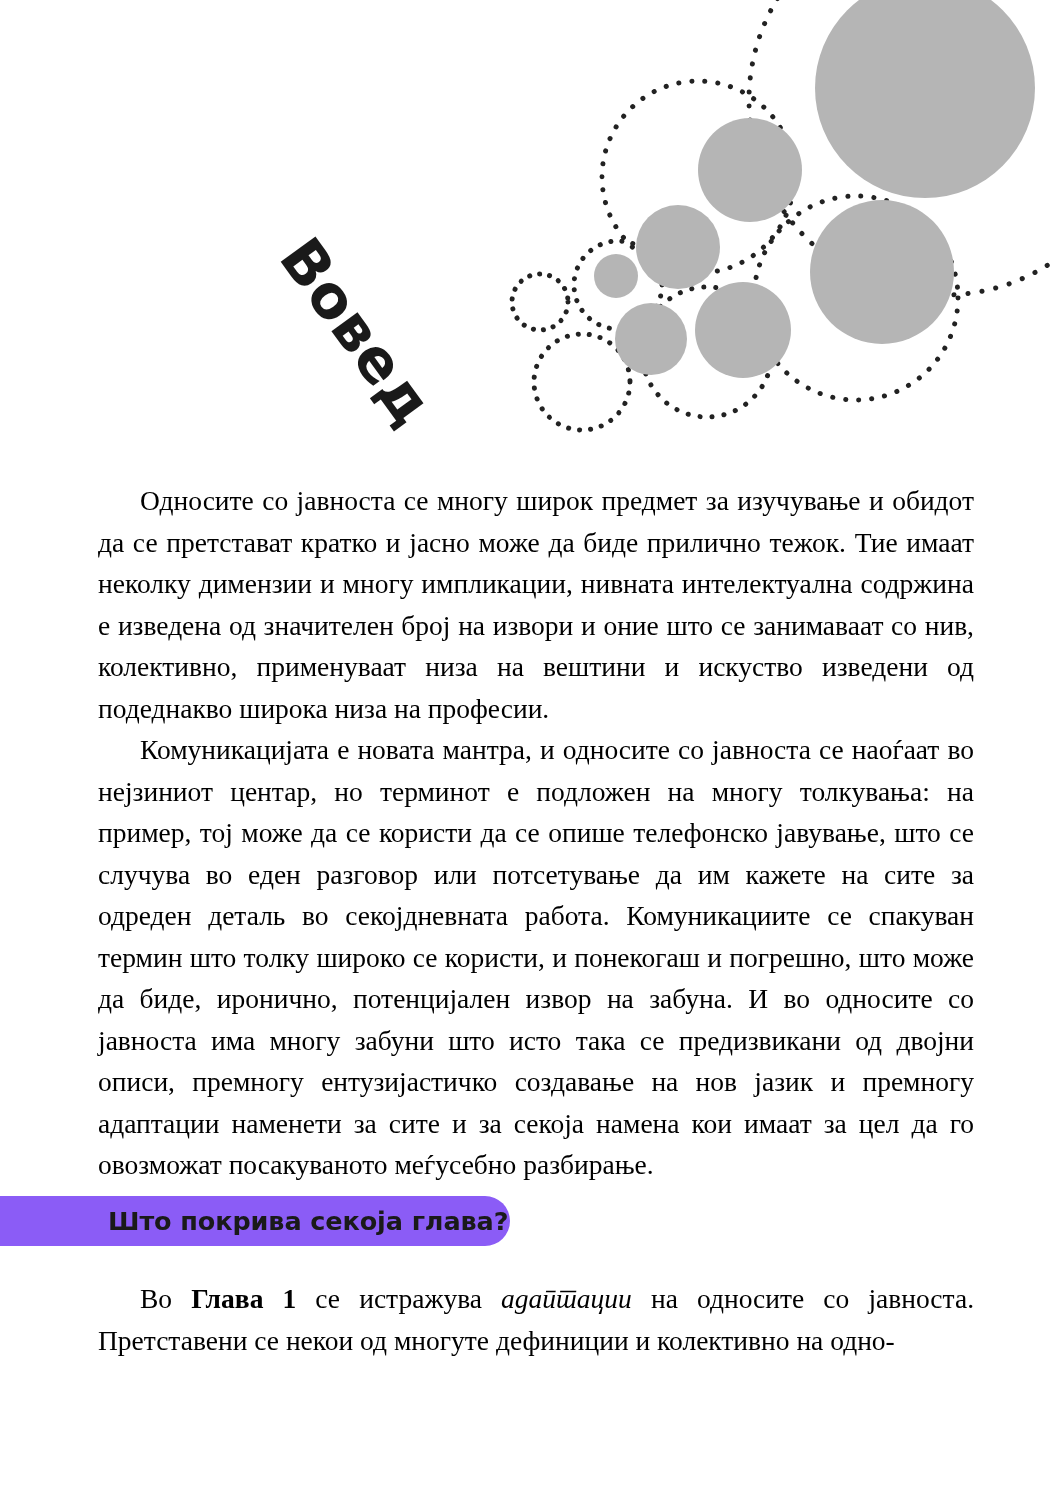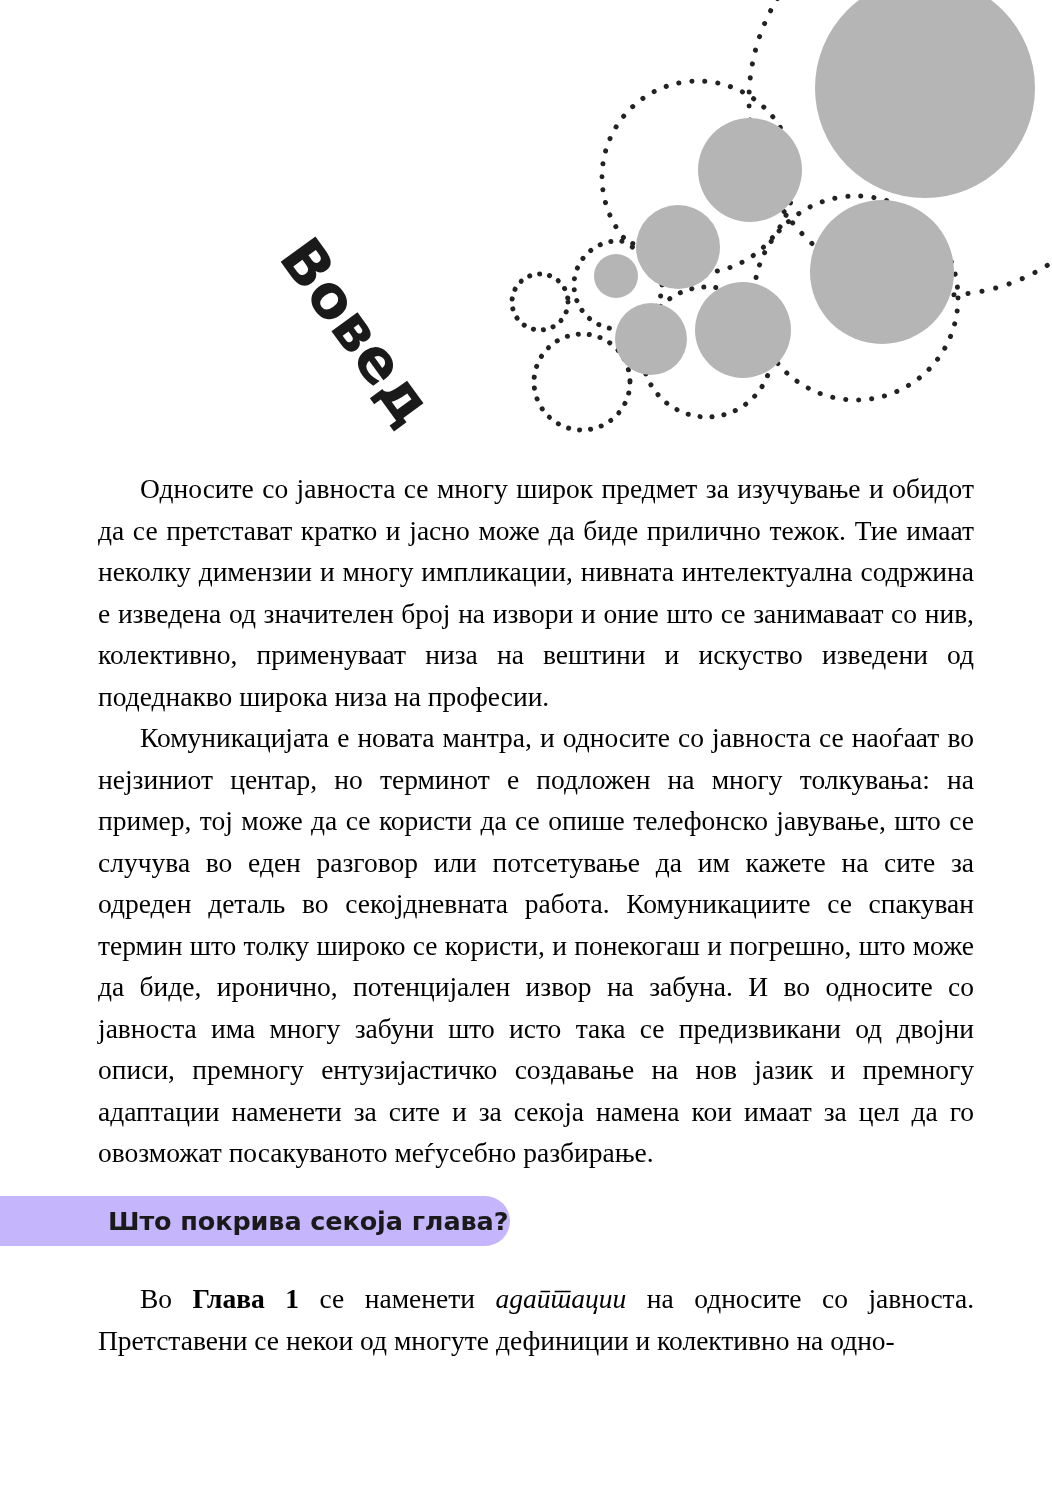--- a/index.html
+++ b/index.html
@@ -45,42 +45,42 @@
     letter-spacing: 0.5px;
     color: #1a1a1a;
     white-space: nowrap;
     line-height: 1;
   }
 
   
   #content {
     position: absolute;
     left: 98px;
-    top: 468px;
+    top: 480px;
     width: 876px;
   }
 
   p.body-par {
     margin: 0;
     font-size: 27.5px;
     line-height: 41.5px;
     text-align: justify;
     text-indent: 42px;
     hyphens: manual;
     -webkit-hyphens: manual;
   }
 
   
   #section-banner {
     position: absolute;
     left: 0;
     top: 1196px;
     width: 510px;
     height: 50px;
-    background: #c4b5fd;
+    background: #8b5cf6;
     border-top-right-radius: 25px;
     border-bottom-right-radius: 25px;
     display: flex;
     align-items: center;
   }
   #section-banner .banner-text {
     margin-left: 108px;
     font-family: "DejaVu Sans", "Liberation Sans", sans-serif;
     font-weight: 700;
     font-size: 25.5px;
@@ -137,14 +137,14 @@
 <div id="content">
   <p class="body-par">Односите со јавноста се многу широк предмет за изучување и обидот да се претстават кратко и јасно може да биде прилично тежок. Тие имаат неколку димензии и многу импликации, нивната интелектуална содржина е изведена од значителен број на извори и оние што се занимаваат со нив, колективно, применуваат низа на вештини и искуство изведени од подеднакво широка низа на професии.</p>
   <p class="body-par">Комуникацијата е новата мантра, и односите со јавноста се наоѓаат во нејзиниот центар, но терминот е подложен на многу толкувања: на пример, тој може да се користи да се опише телефонско јавување, што се случува во еден разговор или потсетување да им кажете на сите за одреден деталь во секојдневната работа. Комуникациите се спакуван термин што толку широко се користи, и понекогаш и погрешно, што може да биде, иронично, потенцијален извор на забуна. И во односите со јавноста има многу забуни што исто така се предизвикани од двојни описи, премногу ентузијастичко создавање на нов јазик и премногу адаптации наменети за сите и за секоја намена кои имаат за цел да го овозможат посакуваното меѓусебно разбирање.</p>
 </div>
 
 <div id="section-banner">
   <span class="banner-text">Што покрива секоја глава?</span>
 </div>
 
 <div id="closing">
-  <p><span>Во </span><span class="b">Глава 1</span><span> се наменети </span><span class="i">адаптации</span><span> на односите со јавноста. Претставени се некои од многуте дефиниции и колективно на одно-</span></p>
+  <p><span>Во </span><span class="b">Глава 1</span><span> се истражува </span><span class="i">адаптации</span><span> на односите со јавноста. Претставени се некои од многуте дефиниции и колективно на одно-</span></p>
 </div>
 
 </body></html>

